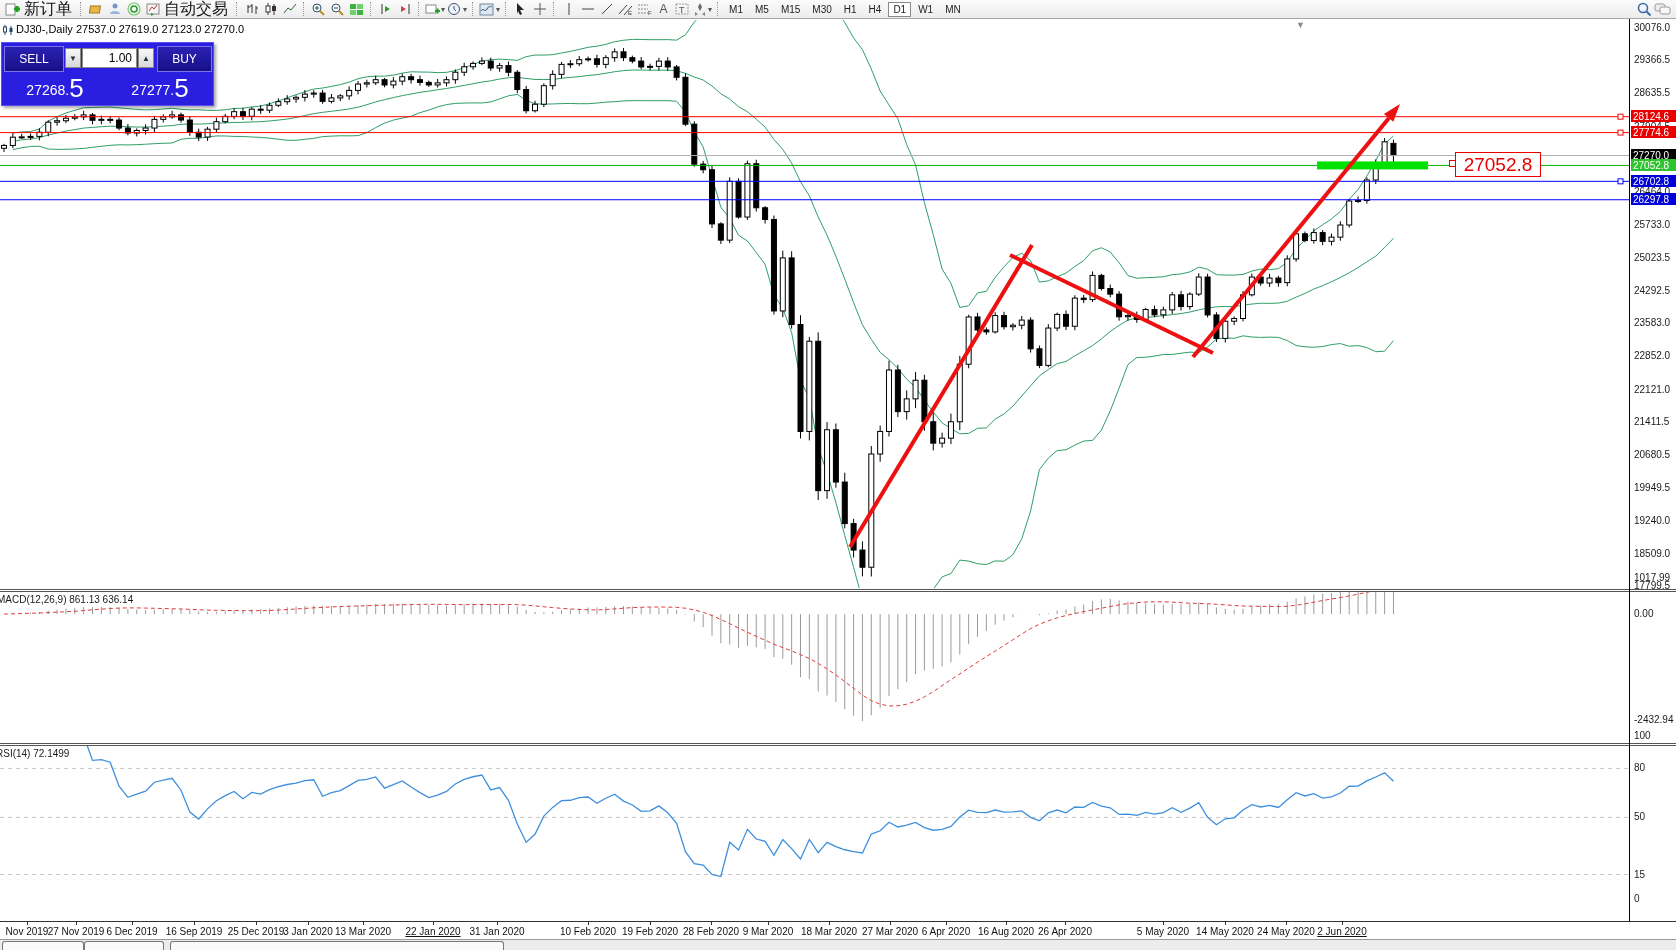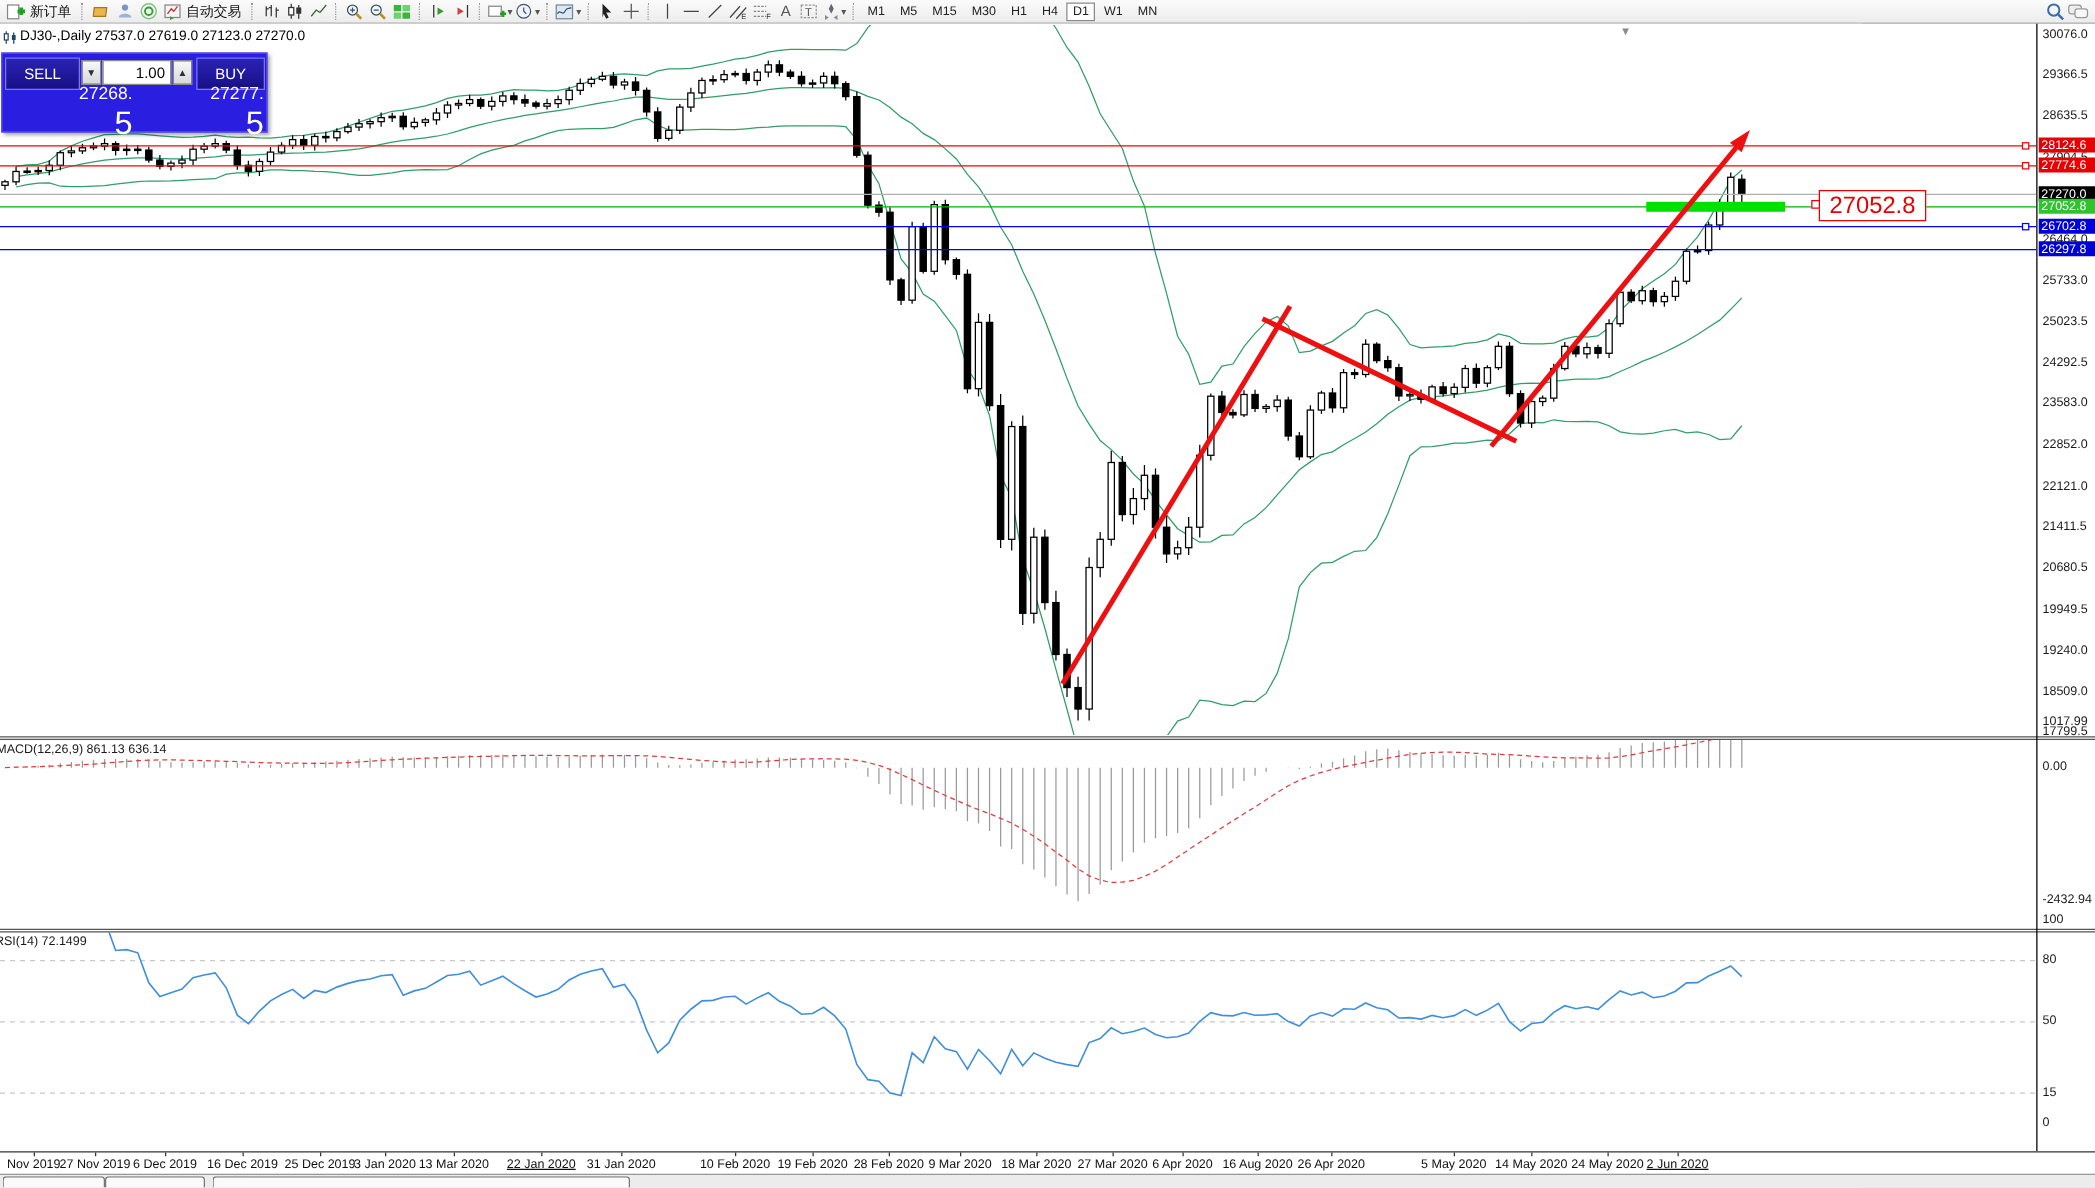--- a/index.html
+++ b/index.html
@@ -4,21 +4,21 @@
 <style>
   html,body{margin:0;padding:0;background:#d8d8d8;font-family:"Liberation Sans",sans-serif;}
   #root{position:relative;width:1676px;height:950px;background:#fff;overflow:hidden;}
   
   .tb{position:absolute;left:0;top:0;width:1676px;height:19px;background:linear-gradient(#fbfbfb,#ececec);
       border-bottom:1px solid #a8a8a8;display:flex;align-items:center;padding:0 3px;box-sizing:border-box;}
   .tb .sep{width:1px;height:14px;border-left:1px dotted #9a9a9a;margin:0 4px;}
   .tbtn{height:16px;min-width:17px;display:flex;align-items:center;justify-content:center;
         font-size:11px;color:#444;padding:0 1px;border-radius:2px;}
   .tbtn svg{display:block;}
-  .tlabel{font-size:11px;color:#111;margin:0 4px 0 2px;white-space:nowrap;}
+  .tlabel{font-size:16px;color:#111;margin:0 4px 0 2px;white-space:nowrap;}
   .caret{font-size:8px;color:#555;margin-left:1px;}
   .tf{font-size:10px;color:#222;padding:1px 4px;margin:0 1px;border:1px solid transparent;}
   .tf.active{border:1px solid #8a8a8a;background:#fff;}
   .tb-right{margin-left:auto;display:flex;align-items:center;}
   
   #chart{position:absolute;left:0;top:19px;width:1490px;height:931px;background:#fff;}
   #plot{position:absolute;left:0;top:-19px;}
   .axis-border{position:absolute;left:1629px;top:0;width:1px;height:902px;background:#000;}
   .hsep{position:absolute;left:0;width:1676px;height:1px;background:#555;}
   .tick{position:absolute;left:1634px;width:44px;font-size:10px;color:#1a1a1a;z-index:1;}
@@ -31,21 +31,21 @@
   .tab{position:absolute;top:1px;height:10px;background:#fafafa;border:1px solid #777;border-bottom:none;border-radius:3px 3px 0 0;}
   
   .panel{position:absolute;left:1px;top:23px;width:211px;height:62px;background:#2a1fe0;border:1px solid #5a50f0;
          box-shadow:2px 2px 3px rgba(0,0,0,.35);z-index:5;}
   .pbtn{position:absolute;top:3px;height:24px;background:linear-gradient(#2a22b4,#170f86);border:1px solid #7a74e8;
         color:#fff;font-size:12px;display:flex;align-items:center;justify-content:center;}
   .spin{position:absolute;top:5px;width:16px;height:20px;background:linear-gradient(#f8f8f8,#d8d8d8);
         border:1px solid #8a8a8a;color:#234;font-size:8px;display:flex;align-items:center;justify-content:center;box-sizing:border-box;}
   .vol{position:absolute;left:80px;top:5px;width:55px;height:20px;background:#fff;border:1px solid #8a8a8a;
        font-size:12px;color:#000;text-align:right;padding:2px 4px 0 0;box-sizing:border-box;}
-  .bigprice{position:absolute;top:30px;height:30px;color:#fff;display:flex;align-items:flex-end;justify-content:center;padding-bottom:2px;box-sizing:border-box;flex-direction:column;}
+  .bigprice{position:absolute;top:30px;height:30px;color:#fff;display:flex;align-items:flex-end;justify-content:center;padding-bottom:2px;box-sizing:border-box;}
   .bp-small{font-size:14px;line-height:22px;}
   .bp-big{font-size:26px;line-height:26px;}
   .ohlc{position:absolute;left:16px;top:4px;font-size:11px;color:#000;z-index:4;white-space:nowrap;}
   .annot{position:absolute;left:1455px;top:133px;width:84px;height:23px;border:1px solid #e80000;background:#fff;
          color:#e80000;font-size:19px;display:flex;align-items:center;justify-content:center;z-index:3;}
   .sq{position:absolute;width:5px;height:5px;background:#fff;z-index:3;}
   .marker-tri{position:absolute;left:1296px;top:1px;font-size:9px;color:#8a8a8a;z-index:2;}
 </style>
 </head>
 <body>
@@ -846,21 +846,21 @@
 
     <div class="date-axis">
         <div id="dates">
           <div class="dtick" style="left: 27px;"></div>
           <div class="dlabel" style="left: 27px;">Nov 2019</div>
           <div class="dtick" style="left: 76px;"></div>
           <div class="dlabel" style="left: 76px;">27 Nov 2019</div>
           <div class="dtick" style="left: 132px;"></div>
           <div class="dlabel" style="left: 132px;">6 Dec 2019</div>
           <div class="dtick" style="left: 194px;"></div>
-          <div class="dlabel" style="left: 194px;">16 Dec 2019</div>
+          <div class="dlabel" style="left: 194px;">16 Sep 2019</div>
           <div class="dtick" style="left: 256px;"></div>
           <div class="dlabel" style="left: 256px;">25 Dec 2019</div>
           <div class="dtick" style="left: 308px;"></div>
           <div class="dlabel" style="left: 308px;">3 Jan 2020</div>
           <div class="dtick" style="left: 363px;"></div>
           <div class="dlabel" style="left: 363px;">13 Mar 2020</div>
           <div class="dtick" style="left: 433px;"></div>
           <div class="dlabel" style="left: 433px; text-decoration: underline;">22 Jan 2020</div>
           <div class="dtick" style="left: 497px;"></div>
           <div class="dlabel" style="left: 497px;">31 Jan 2020</div>

